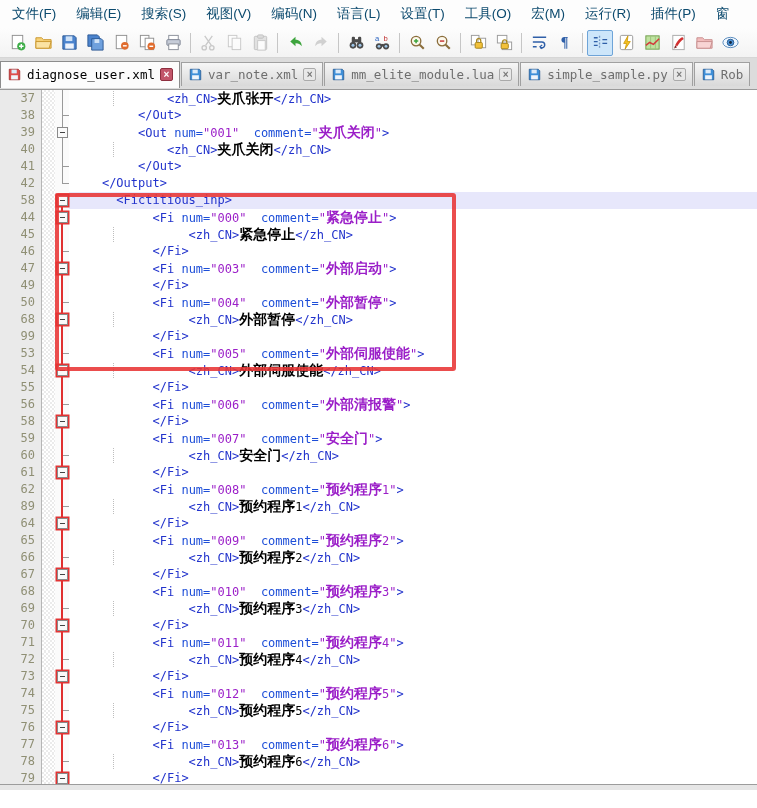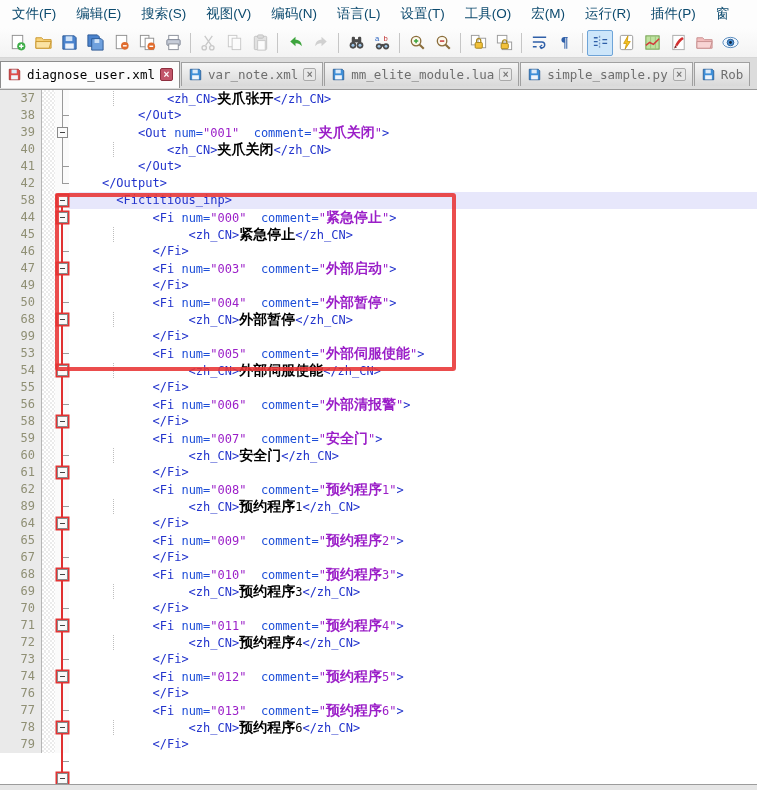--- a/index.html
+++ b/index.html
@@ -561,20 +561,27 @@
         <div class="fold"></div>
         <pre class="code"><span>           </span><span class="tk-t">&lt;/Fi&gt;</span></pre>
       </div>
       <div class="row">
         <div class="num">65</div>
         <div class="bm"></div>
         <div class="fold"></div>
         <pre class="code"><span>           </span><span class="tk-t">&lt;Fi</span><span class="tk-p"> </span><span class="tk-a">num=</span><span class="tk-v">"009"</span><span class="tk-p">  </span><span class="tk-a">comment=</span><span class="tk-v">"</span><span class="tk-v tk-cjk">预约程序</span><span class="tk-v">2"</span><span class="tk-t">&gt;</span></pre>
       </div>
       <div class="row">
+        <div class="num">66</div>
+        <div class="bm"></div>
+        <div class="fold"></div>
+        <pre class="code"><span>                </span><span class="tk-t">&lt;zh_CN&gt;</span><span class="tk-c tk-cjk">预约程序</span><span class="tk-p">2</span><span class="tk-t">&lt;/zh_CN&gt;</span></pre>
+        <div class="guide"></div>
+      </div>
+      <div class="row">
         <div class="num">67</div>
         <div class="bm"></div>
         <div class="fold"></div>
         <pre class="code"><span>           </span><span class="tk-t">&lt;/Fi&gt;</span></pre>
       </div>
       <div class="row">
         <div class="num">68</div>
         <div class="bm"></div>
         <div class="fold"></div>
         <pre class="code"><span>           </span><span class="tk-t">&lt;Fi</span><span class="tk-p"> </span><span class="tk-a">num=</span><span class="tk-v">"010"</span><span class="tk-p">  </span><span class="tk-a">comment=</span><span class="tk-v">"</span><span class="tk-v tk-cjk">预约程序</span><span class="tk-v">3"</span><span class="tk-t">&gt;</span></pre>
@@ -609,20 +616,27 @@
         <div class="num">73</div>
         <div class="bm"></div>
         <div class="fold"></div>
         <pre class="code"><span>           </span><span class="tk-t">&lt;/Fi&gt;</span></pre>
       </div>
       <div class="row">
         <div class="num">74</div>
         <div class="bm"></div>
         <div class="fold"></div>
         <pre class="code"><span>           </span><span class="tk-t">&lt;Fi</span><span class="tk-p"> </span><span class="tk-a">num=</span><span class="tk-v">"012"</span><span class="tk-p">  </span><span class="tk-a">comment=</span><span class="tk-v">"</span><span class="tk-v tk-cjk">预约程序</span><span class="tk-v">5"</span><span class="tk-t">&gt;</span></pre>
+      </div>
+      <div class="row">
+        <div class="num">75</div>
+        <div class="bm"></div>
+        <div class="fold"></div>
+        <pre class="code"><span>                </span><span class="tk-t">&lt;zh_CN&gt;</span><span class="tk-c tk-cjk">预约程序</span><span class="tk-p">5</span><span class="tk-t">&lt;/zh_CN&gt;</span></pre>
+        <div class="guide"></div>
       </div>
       <div class="row">
         <div class="num">76</div>
         <div class="bm"></div>
         <div class="fold"></div>
         <pre class="code"><span>           </span><span class="tk-t">&lt;/Fi&gt;</span></pre>
       </div>
       <div class="row">
         <div class="num">77</div>
         <div class="bm"></div>

